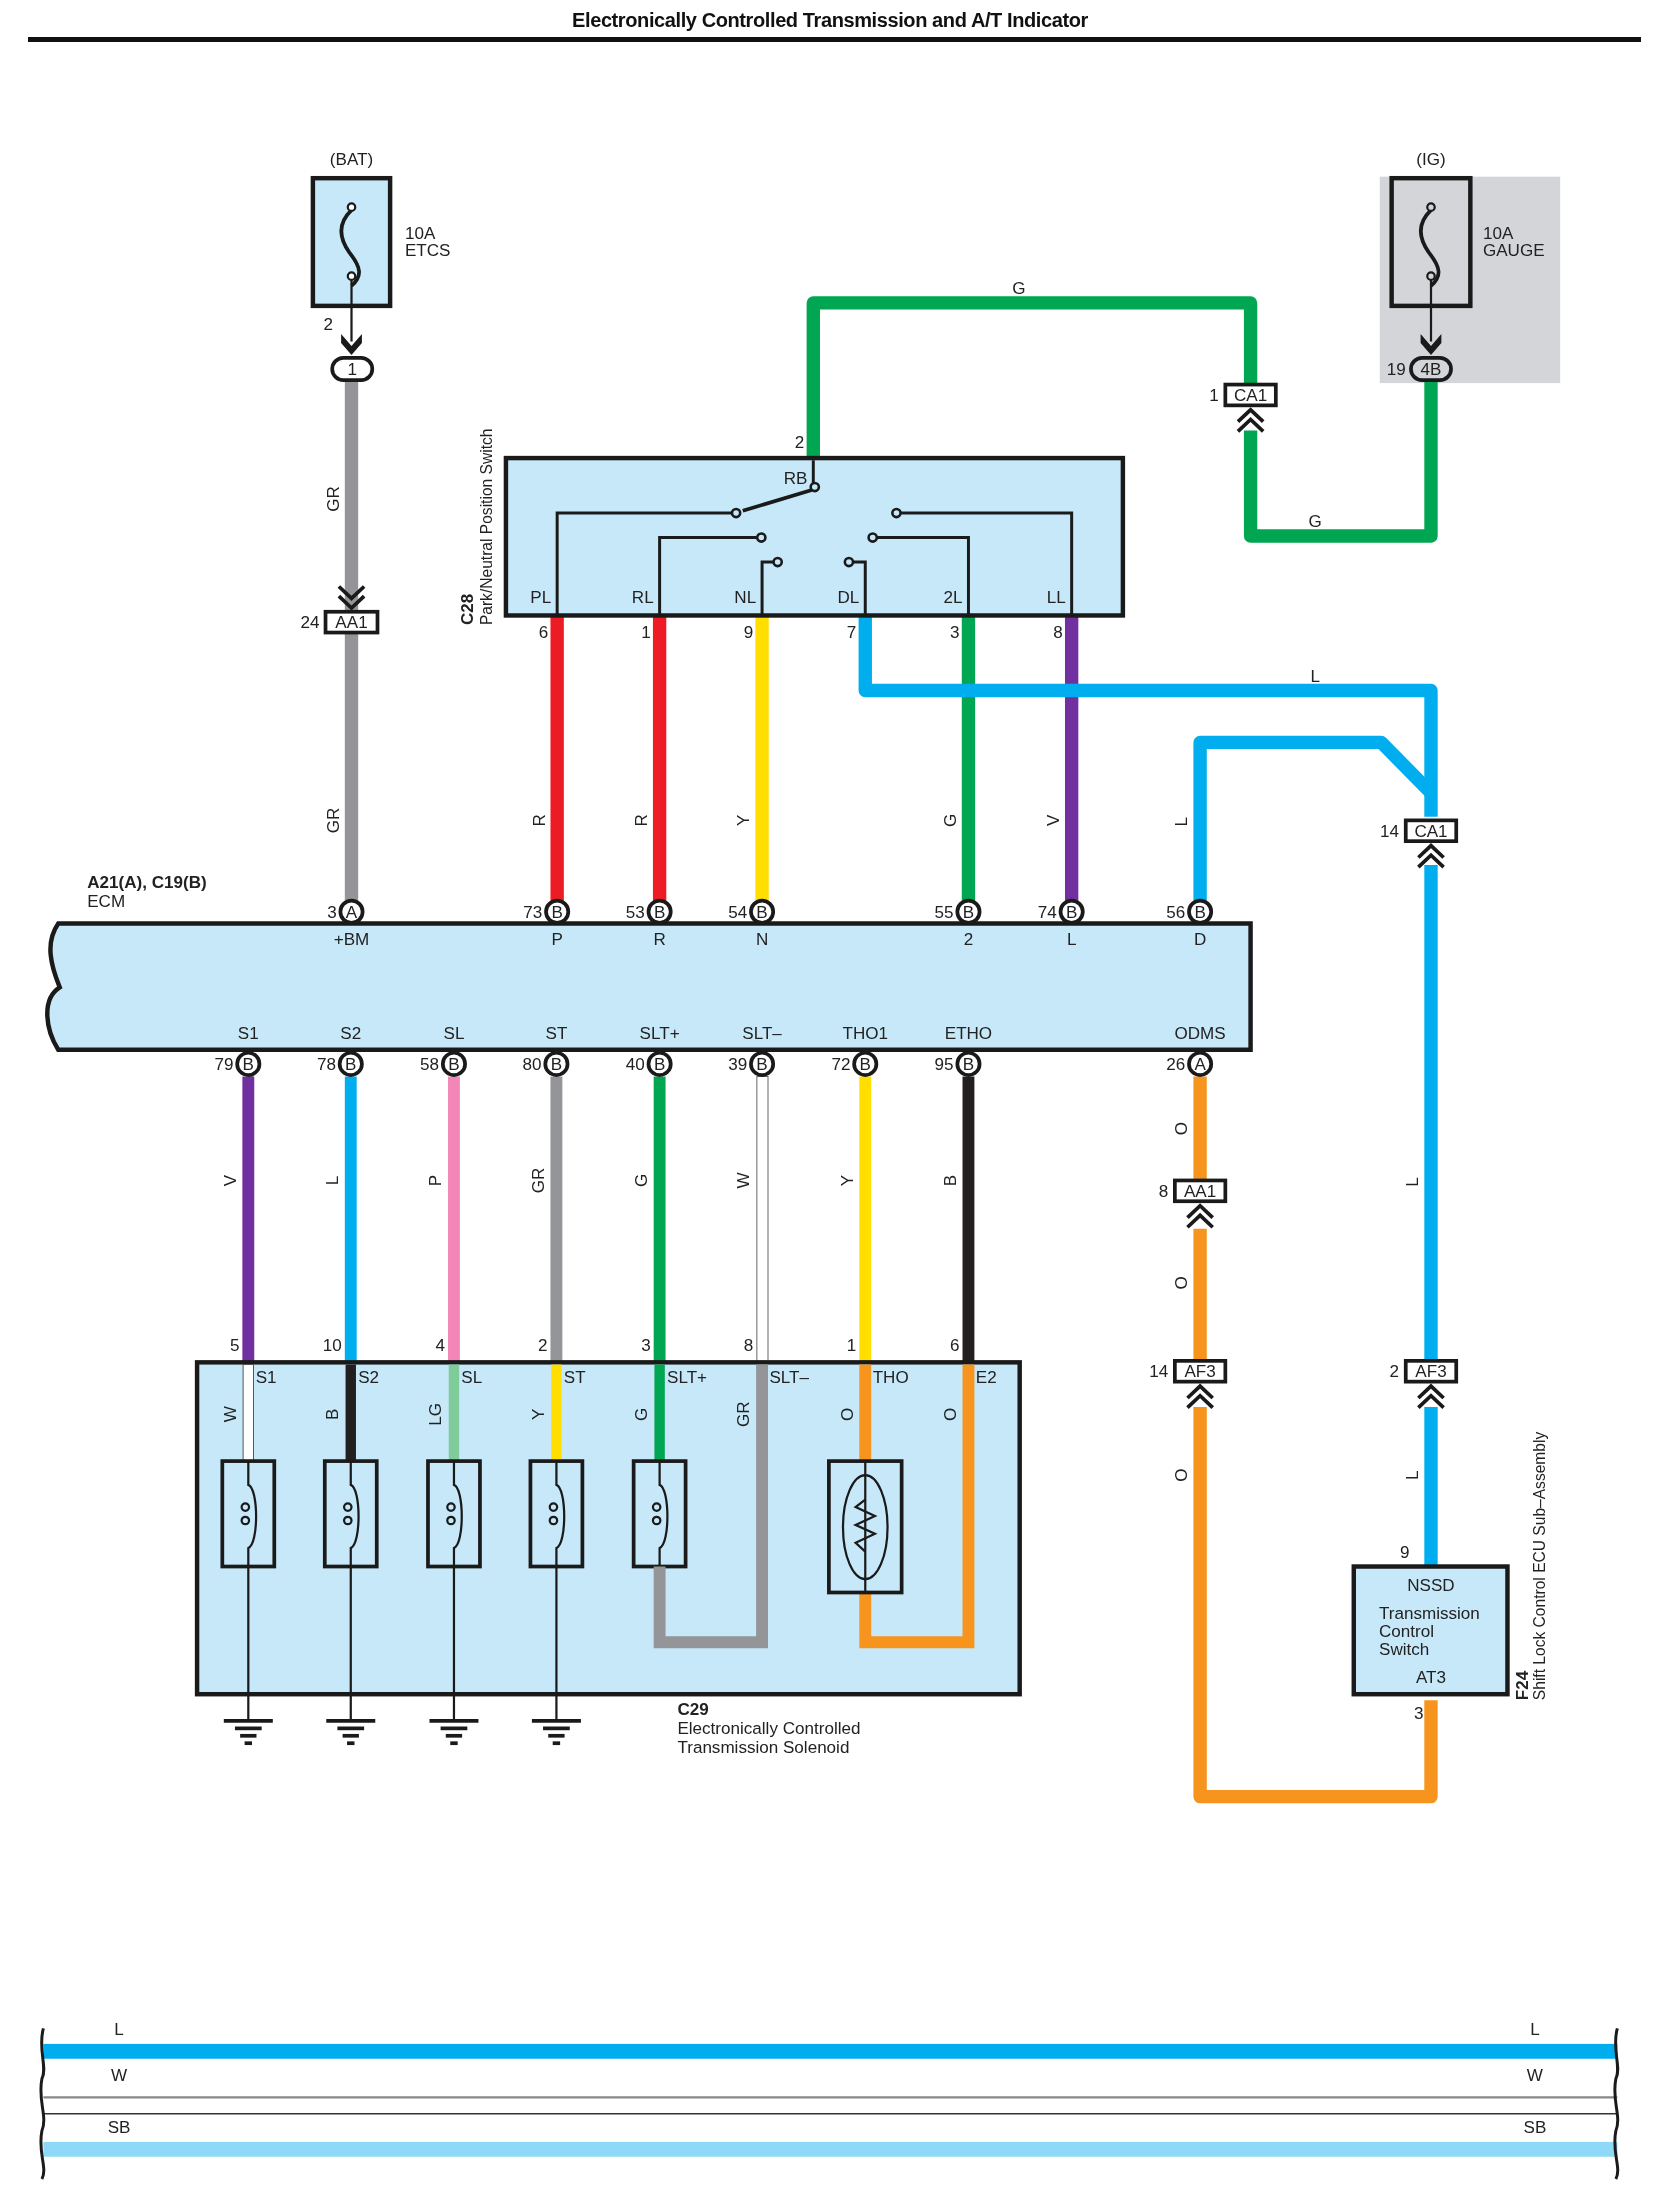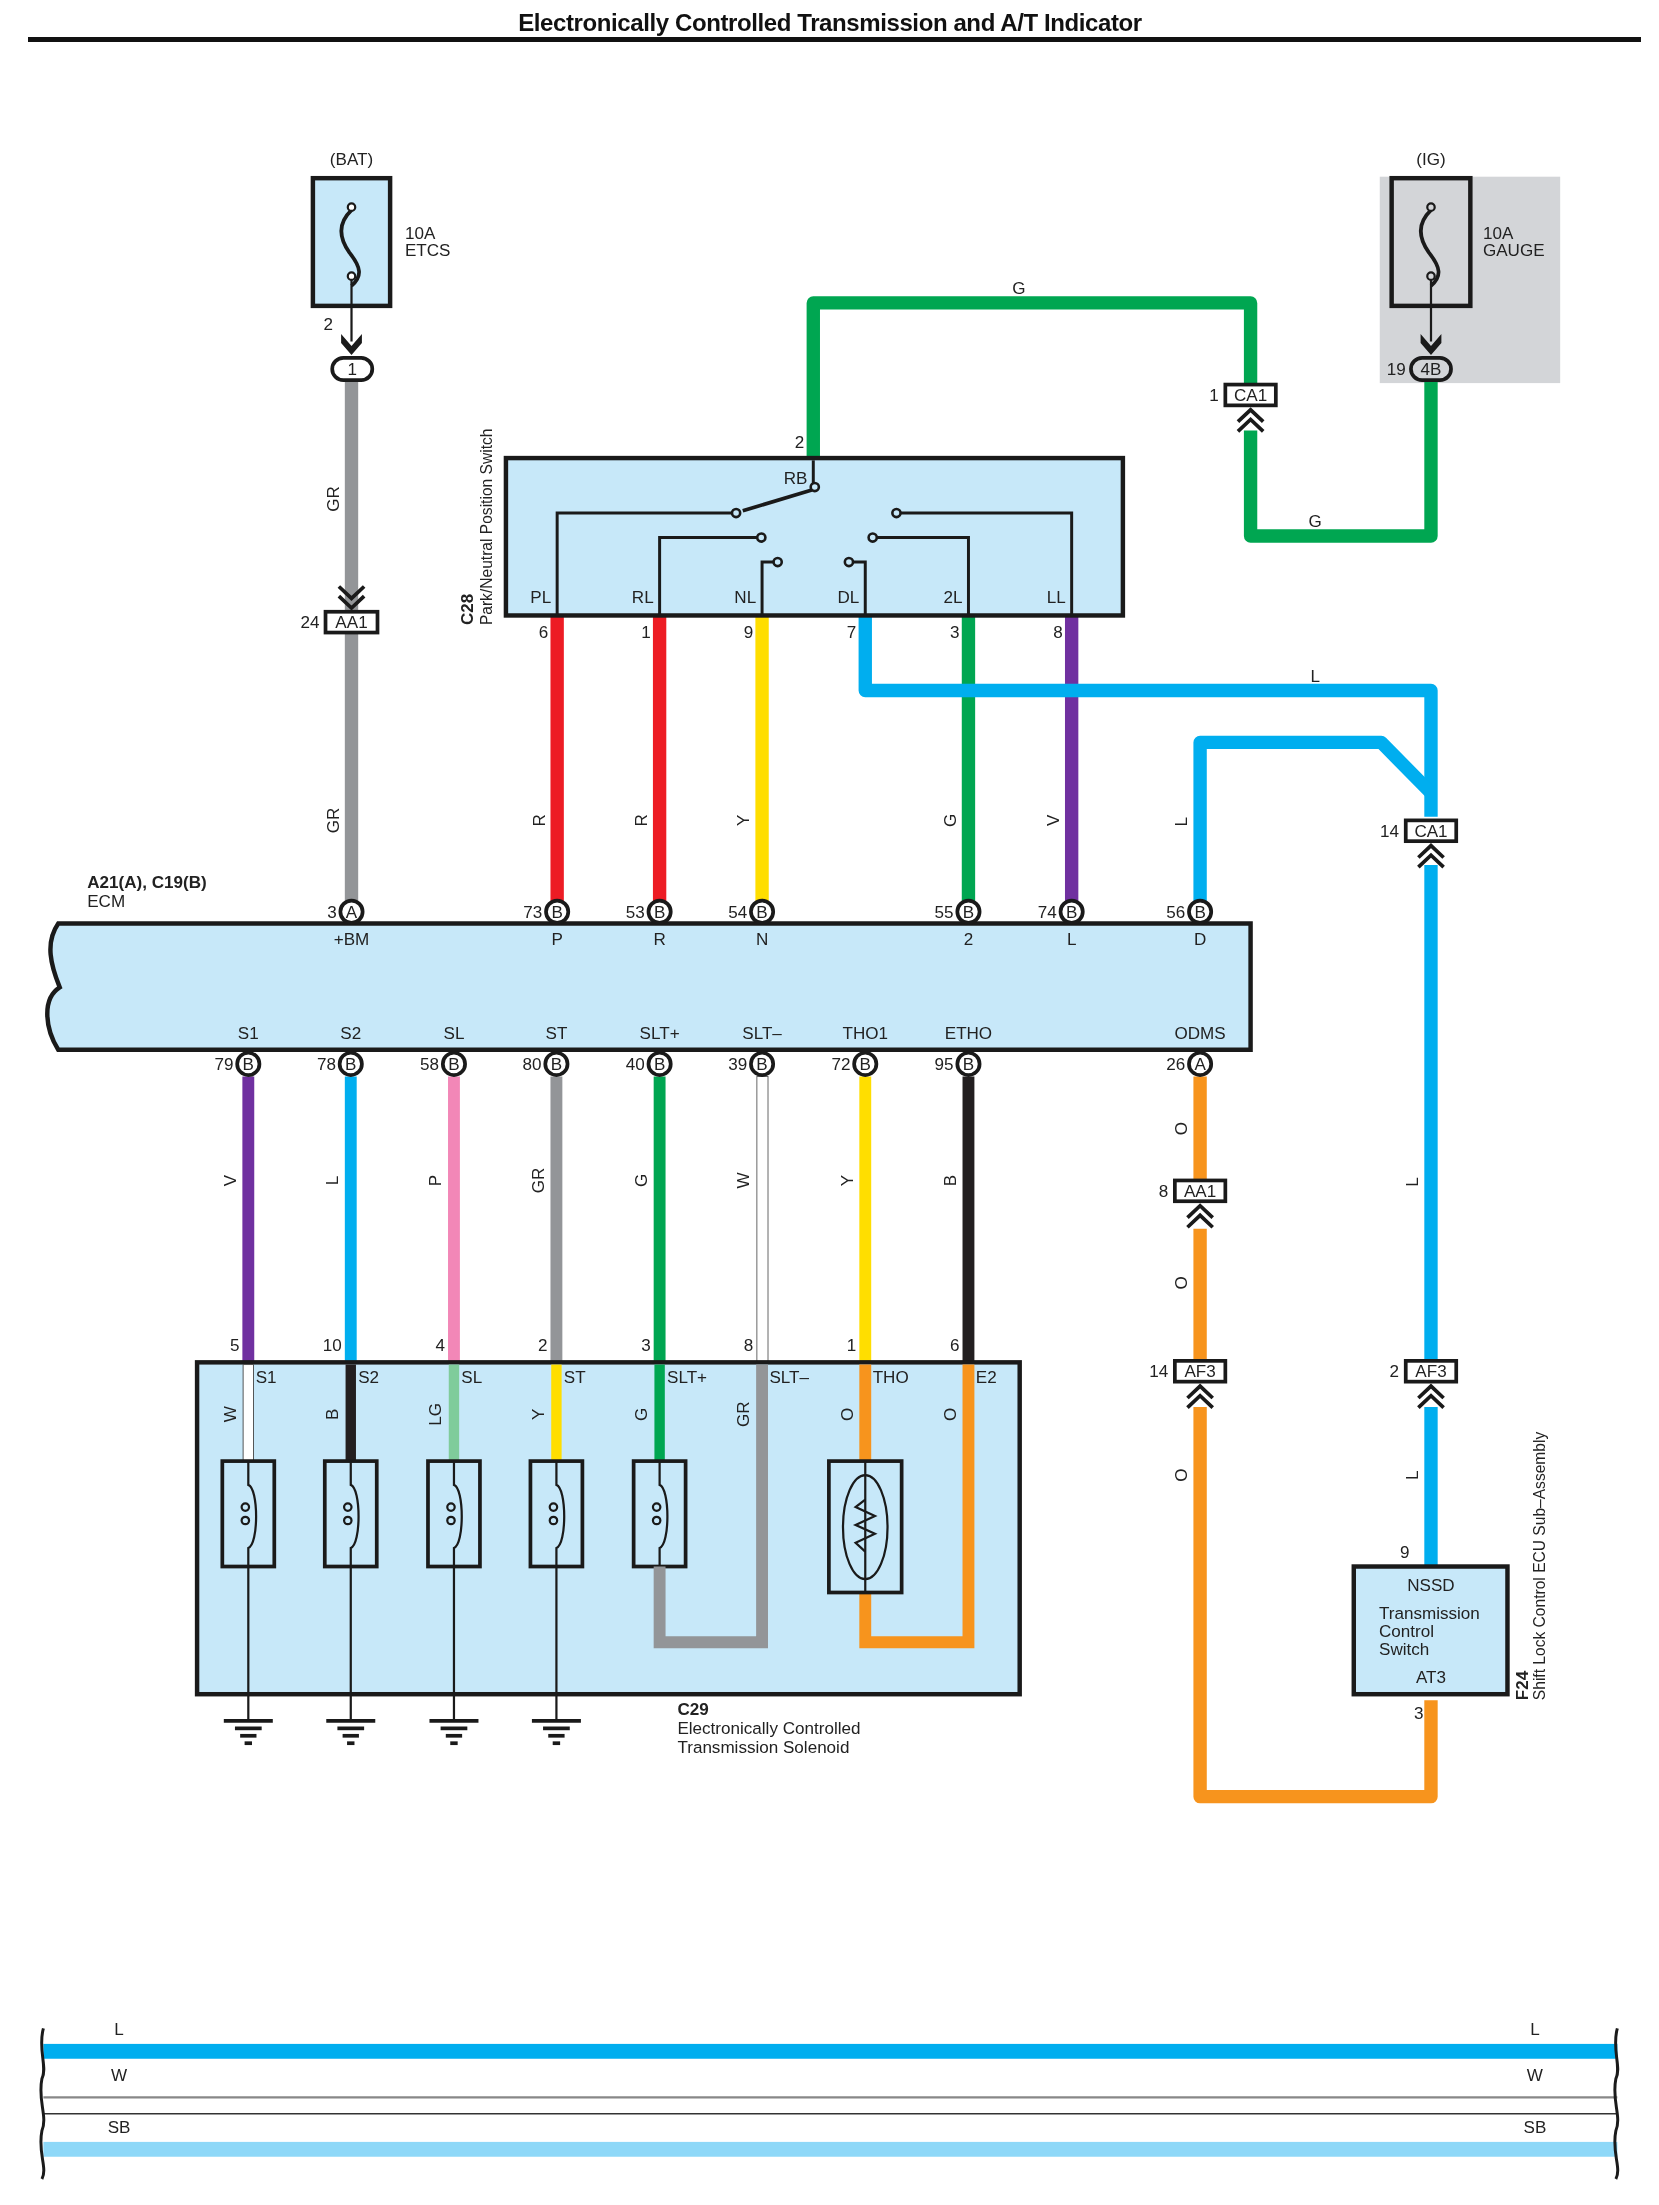--- a/index.html
+++ b/index.html
@@ -1,17 +1,17 @@
 <!DOCTYPE html>
 <html style="font-size:12px"><head>
 <meta charset="utf-8">
 <style>
   html, body { margin: 0; padding: 0; background: #ffffff; }
   body { width: 1660px; height: 2205px; position: relative; overflow: hidden; font-family: "Liberation Sans", sans-serif; }
-  #title { position: absolute; left: 0; top: 9px; width: 1660px; text-align: center; font-family: "Liberation Sans", sans-serif; font-weight: bold; font-size: 24px; color: #111; letter-spacing: -0.4px; }
+  #title { position: absolute; left: 0; top: 9px; width: 1660px; text-align: center; font-family: "Liberation Sans", sans-serif; font-weight: bold; font-size: 20px; color: #111; letter-spacing: -0.4px; }
   #title-rule { position: absolute; left: 27.5px; top: 37px; width: 1613px; height: 4.5px; background: #111; }
   svg#diagram { position: absolute; left: 0; top: 0; }
   svg text { font-family: "Liberation Sans", sans-serif; fill: #222; }
   .lbl { font-size: 23px; }
   .lbl-sm { font-size: 21px; }
   .bold { font-weight: bold; }
 </style>
 </head>
 <body>
 

